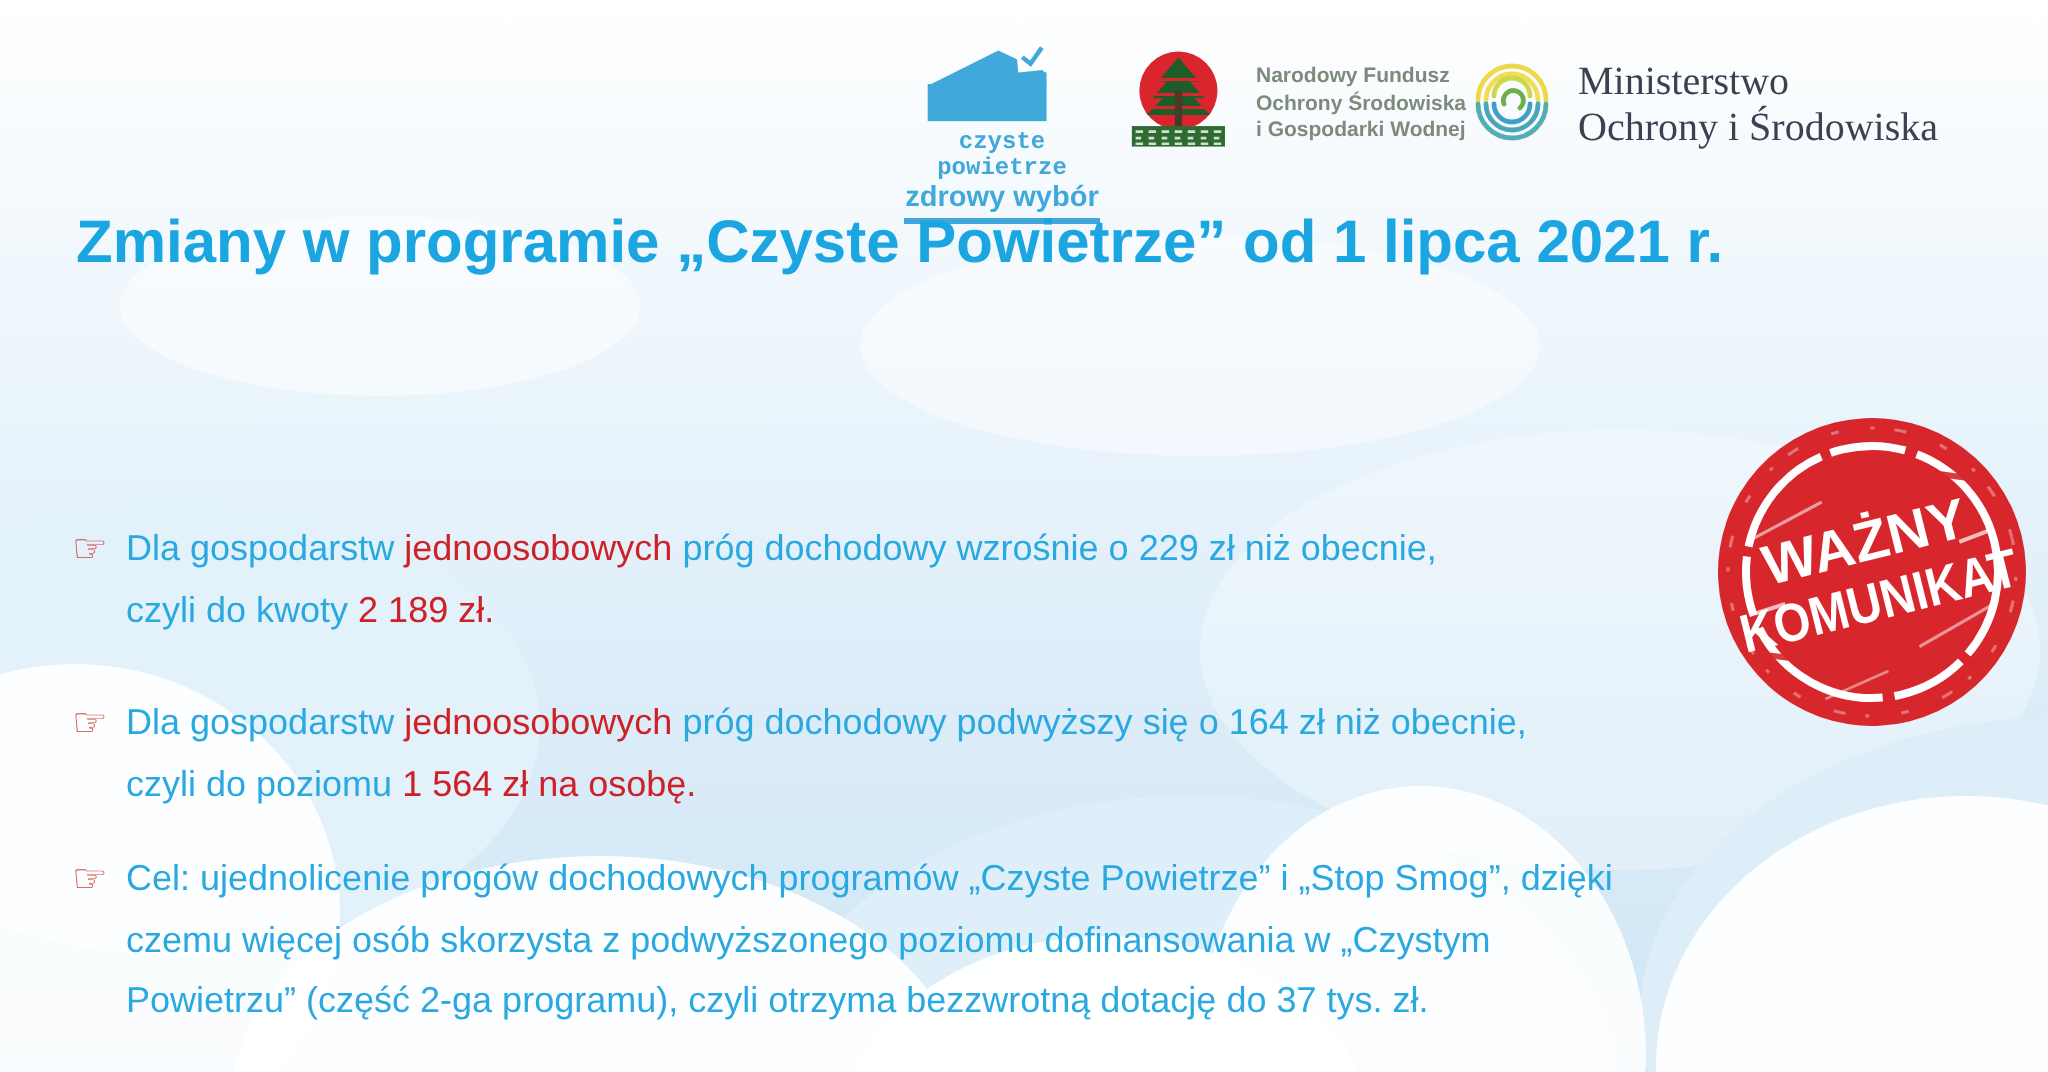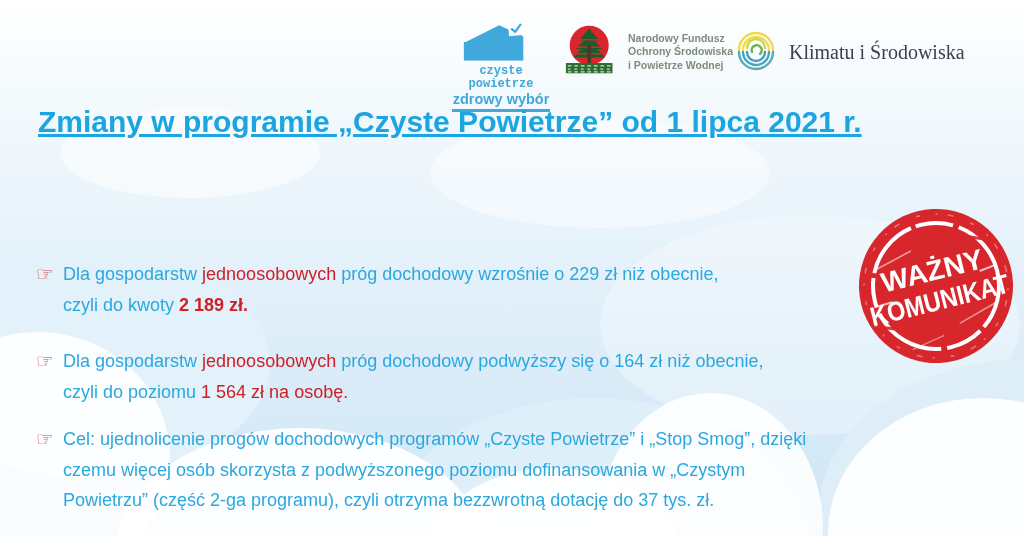--- a/index.html
+++ b/index.html
@@ -102,49 +102,50 @@
           <rect x="25" y="24" width="4" height="20" fill="#4a3a28"></rect>
           <rect x="2" y="43" width="50" height="11" fill="#2e6b31"></rect>
           <line x1="4" y1="46" x2="50" y2="46" stroke="#cfe0cf" stroke-width="1.4" stroke-dasharray="4 3"></line>
           <line x1="4" y1="49.5" x2="50" y2="49.5" stroke="#cfe0cf" stroke-width="1.4" stroke-dasharray="3 4"></line>
           <line x1="4" y1="52.5" x2="50" y2="52.5" stroke="#cfe0cf" stroke-width="1.4" stroke-dasharray="4 3"></line>
         </svg>
       </span>
       <div class="nf-text">
         <div>Narodowy Fundusz</div>
         <div>Ochrony Środowiska</div>
-        <div>i Powietrze Wodnej</div>
+        <div>i Gospodarki Wodnej</div>
       </div>
     </div>
 
     <div class="logo-min">
       <span>
         <svg width="46" height="46" viewBox="0 0 46 46" fill="none" stroke-linecap="round">
           <path d="M6,23 A17,17 0 0 1 40,23" stroke="#efd94a" stroke-width="2.4"></path>
           <path d="M10,23 A13,13 0 0 1 36,23" stroke="#f0dc55" stroke-width="2.4"></path>
           <path d="M14,21 A9,9 0 0 1 32,21" stroke="#cdd74a" stroke-width="2.4"></path>
           <path d="M40,25 A17,17 0 0 1 6,25" stroke="#53aeb4" stroke-width="2.4"></path>
           <path d="M36,25 A13,13 0 0 1 10,25" stroke="#49a5ba" stroke-width="2.4"></path>
           <path d="M32,25 A9,9 0 0 1 14,25" stroke="#3f9fc6" stroke-width="2.4"></path>
           <path d="M19,25 A5,5 0 1 1 27,27" stroke="#6fae4e" stroke-width="2.4"></path>
         </svg>
       </span>
       <div class="min-text">
-        <div>Klimatu i Środowiska</div>
+        <div>Ministerstwo</div>
+        <div>Ochrony i Środowiska</div>
       </div>
     </div>
 
     <h1 class="title" style="margin:0;">
-      <span class="t1" style="display:block;text-decoration:underline;">Zmiany w programie „Czyste Powietrze” od 1 lipca 2021 r.</span>
+      <span class="t1" style="display:block;">Zmiany w programie „Czyste Powietrze” od 1 lipca 2021 r.</span>
     </h1>
 
     <div class="bullet b1">
       <span class="marker">☞</span>
       <span class="btext"><span style="color: rgb(42, 168, 224);">Dla gospodarstw </span><span style="color: rgb(206, 32, 39);">jednoosobowych</span><span style="color: rgb(42, 168, 224);"> próg dochodowy wzrośnie o 229 zł niż obecnie,
-czyli do kwoty </span><span style="color: rgb(206, 32, 39); font-weight: bold;">2 189 zł.</span></span>
+czyli do kwoty </span><span style="color: rgb(206, 32, 39);">2 189 zł.</span></span>
     </div>
     <div class="bullet b2">
       <span class="marker">☞</span>
       <span class="btext"><span style="color: rgb(42, 168, 224);">Dla gospodarstw </span><span style="color: rgb(206, 32, 39);">jednoosobowych</span><span style="color: rgb(42, 168, 224);"> próg dochodowy podwyższy się o 164 zł niż obecnie,
 czyli do poziomu </span><span style="color: rgb(206, 32, 39);">1 564 zł na osobę.</span></span>
     </div>
     <div class="bullet b3">
       <span class="marker">☞</span>
       <span class="btext"><span style="color: rgb(42, 168, 224);">Cel: ujednolicenie progów dochodowych programów „Czyste Powietrze” i „Stop Smog”, dzięki
 czemu więcej osób skorzysta z podwyższonego poziomu dofinansowania w „Czystym

